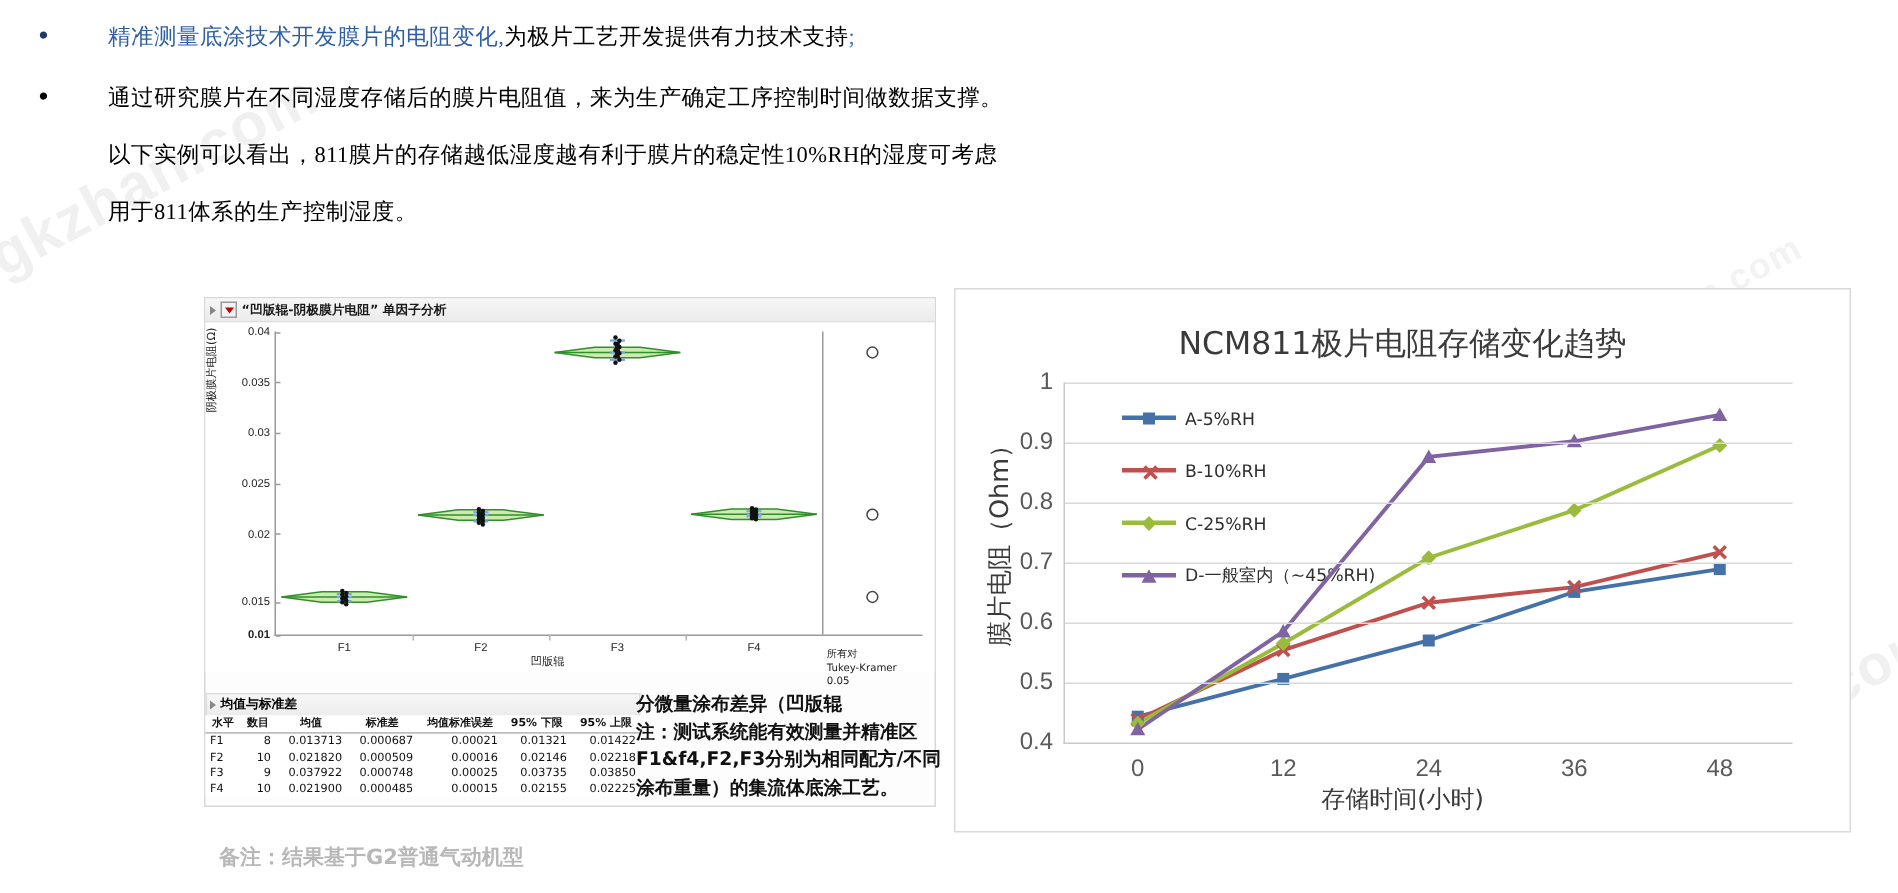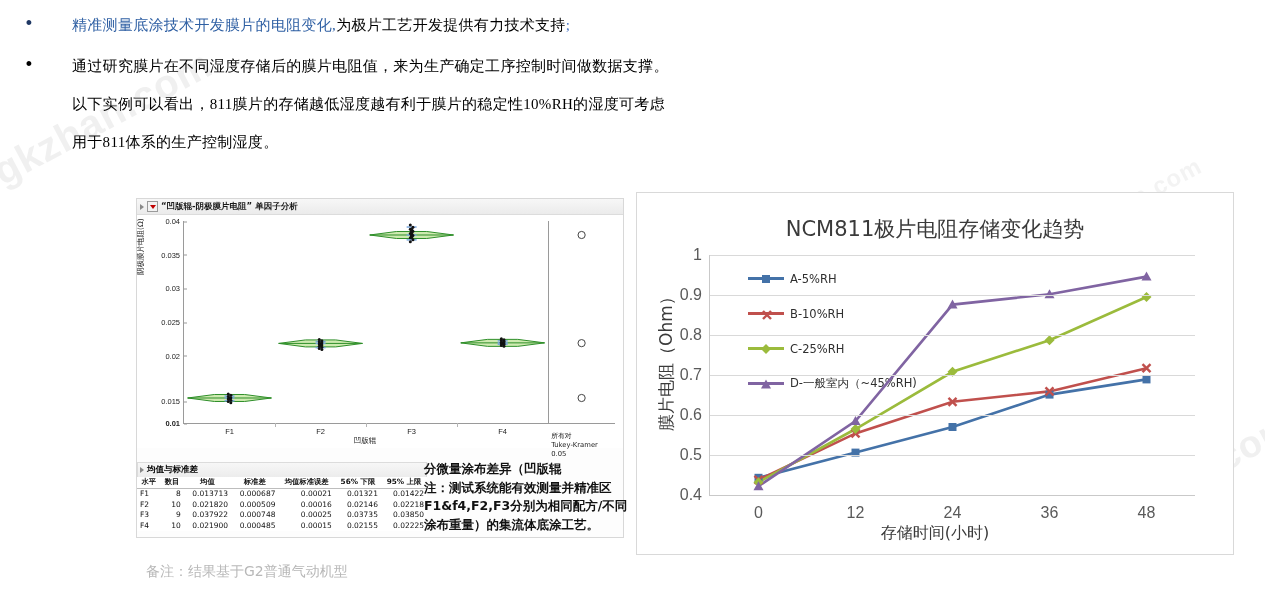--- a/index.html
+++ b/index.html
@@ -112,20 +112,21 @@
 
   .note{
     position:absolute;left:424px;top:460px;width:212px;
     font-size:12.5px;line-height:18.5px;color:#111;font-weight:bold;
     font-family:"DejaVu Sans","Liberation Sans",sans-serif;
   }
   .footnote{
     position:absolute;left:146px;top:563px;
     font-size:14px;color:#b8b8b8;
     font-family:"DejaVu Sans","Liberation Sans",sans-serif;
+    font-weight:bold;
   }
 
   
   .rchart{
     position:absolute;left:636px;top:192px;width:598px;height:363px;
     background:#fff;border:1px solid #d9d9d9;box-sizing:border-box;
   }
   .rtitle{
     position:absolute;left:0;right:0;top:22px;text-align:center;
     font-size:21px;color:#3a3a3a;
@@ -296,21 +297,21 @@
     <span>均值与标准差</span>
   </div>
   <table class="stats">
     <thead>
         <tr id="statsHead">
           <th class="l">水平</th>
           <th>数目</th>
           <th>均值</th>
           <th>标准差</th>
           <th>均值标准误差</th>
-          <th>56% 下限</th>
+          <th>95% 下限</th>
           <th>95% 上限</th>
         </tr>
       </thead>
     <tbody id="statsBody">
         <tr>
           <td class="l">F1</td>
           <td>8</td>
           <td>0.013713</td>
           <td>0.000687</td>
           <td>0.00021</td>

